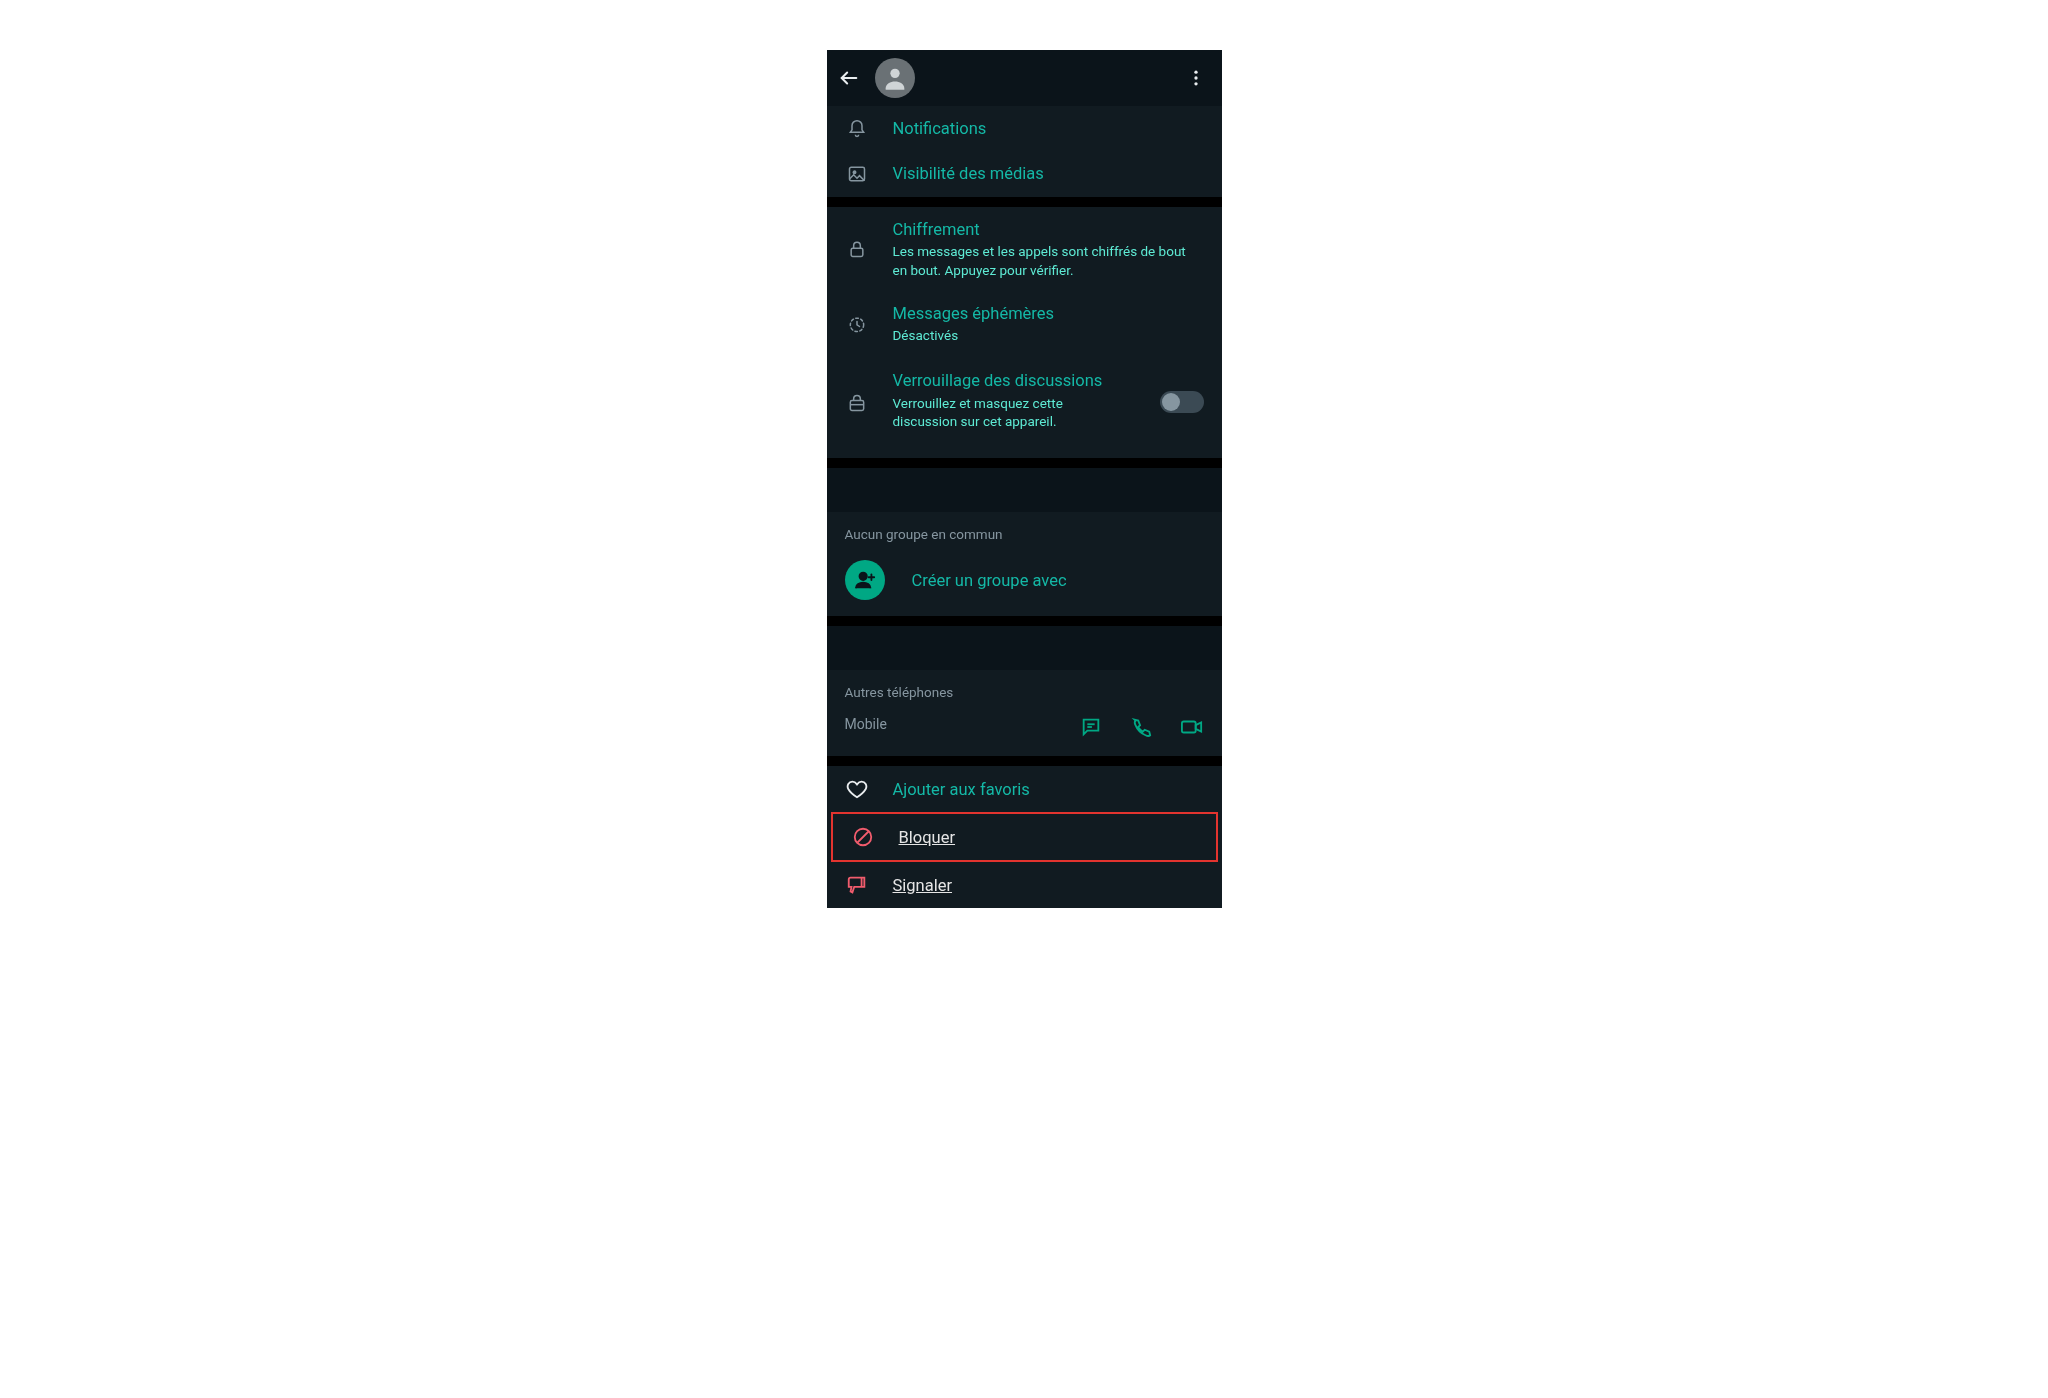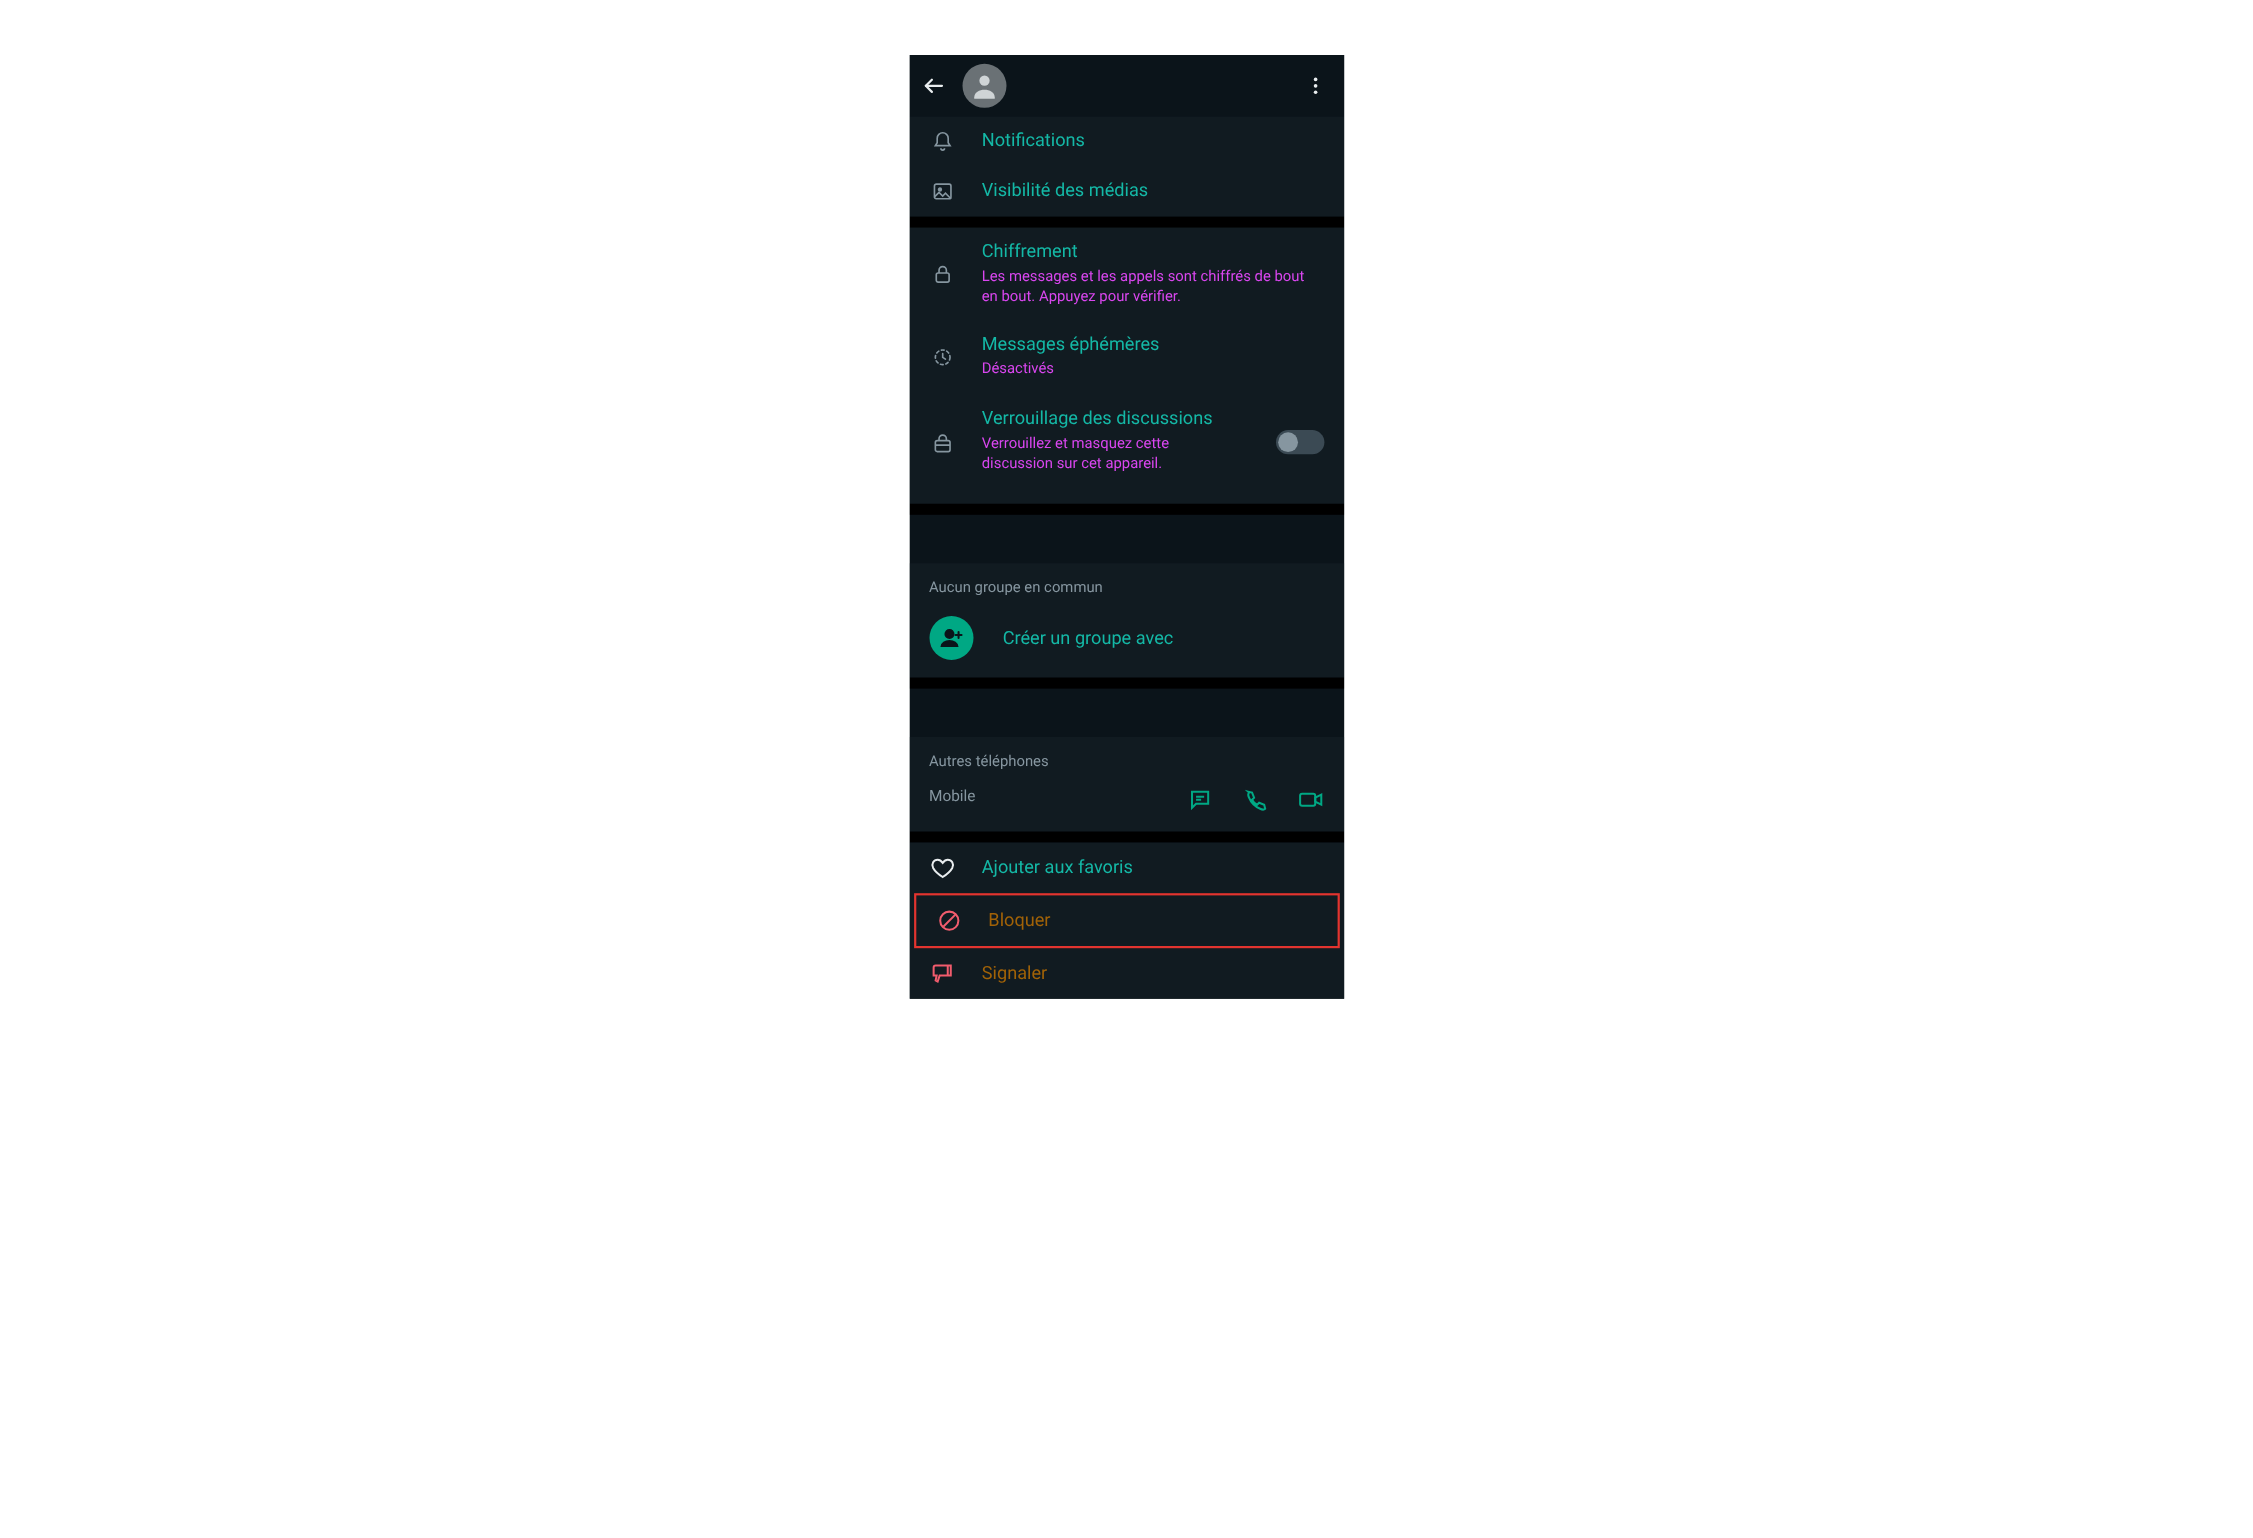--- a/index.html
+++ b/index.html
@@ -69,21 +69,21 @@
     flex:1;
     min-width:0;
   }
   .title {
     font-size:16.5px;
     color:#14b8a6;
     line-height:1.3;
   }
   .subtitle {
     font-size:13.5px;
-    color:#d946ef;
+    color:#5eead4;
     line-height:1.35;
     margin-top:2px;
   }
   .section-header {
     font-size:13.5px;
     color:#8696a0;
     padding: 14px 18px 10px 18px;
     margin-top: 44px;
   }
   .group-row {
@@ -123,21 +123,21 @@
     background:#3b4a54;
     position:relative;
     flex-shrink:0;
     margin-left:10px;
   }
   .toggle .knob {
     width:18px; height:18px; border-radius:50%;
     background:#8696a0;
     position:absolute; top:2px; left:2px;
   }
-  .danger .title { color:#a16207; }
+  .danger .title { color:#e5e5e5;text-decoration:underline; }
   .danger svg { stroke:#f15c6d; }
   .highlight-box {
     border: 2px solid #e3342f;
     margin: 0 4px;
   }
   svg { display:block; }
 </style>
 </head>
 <body>
 

